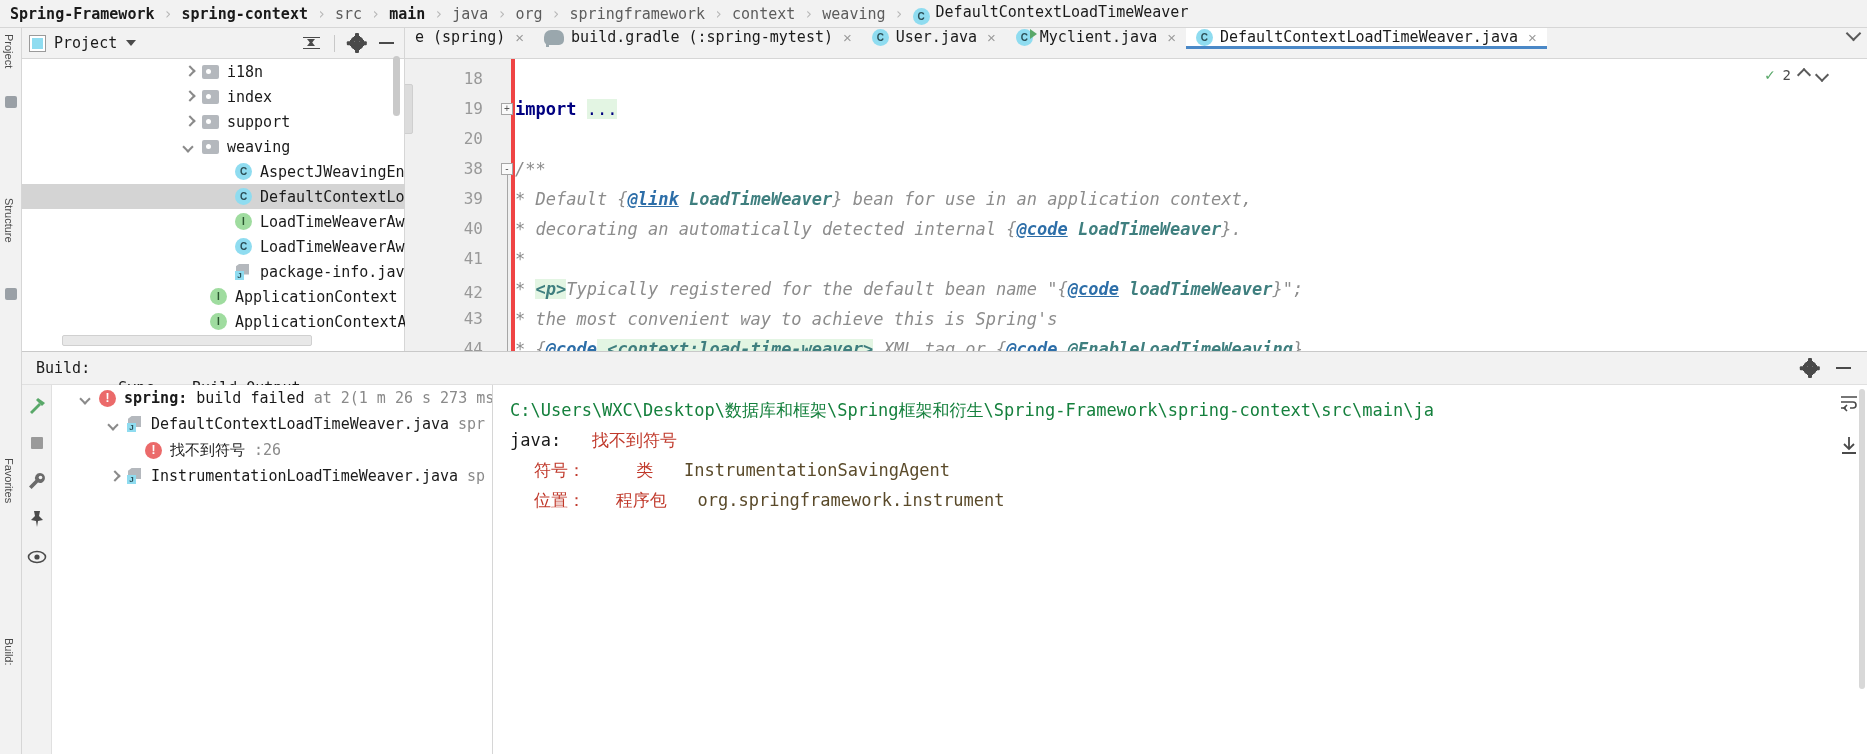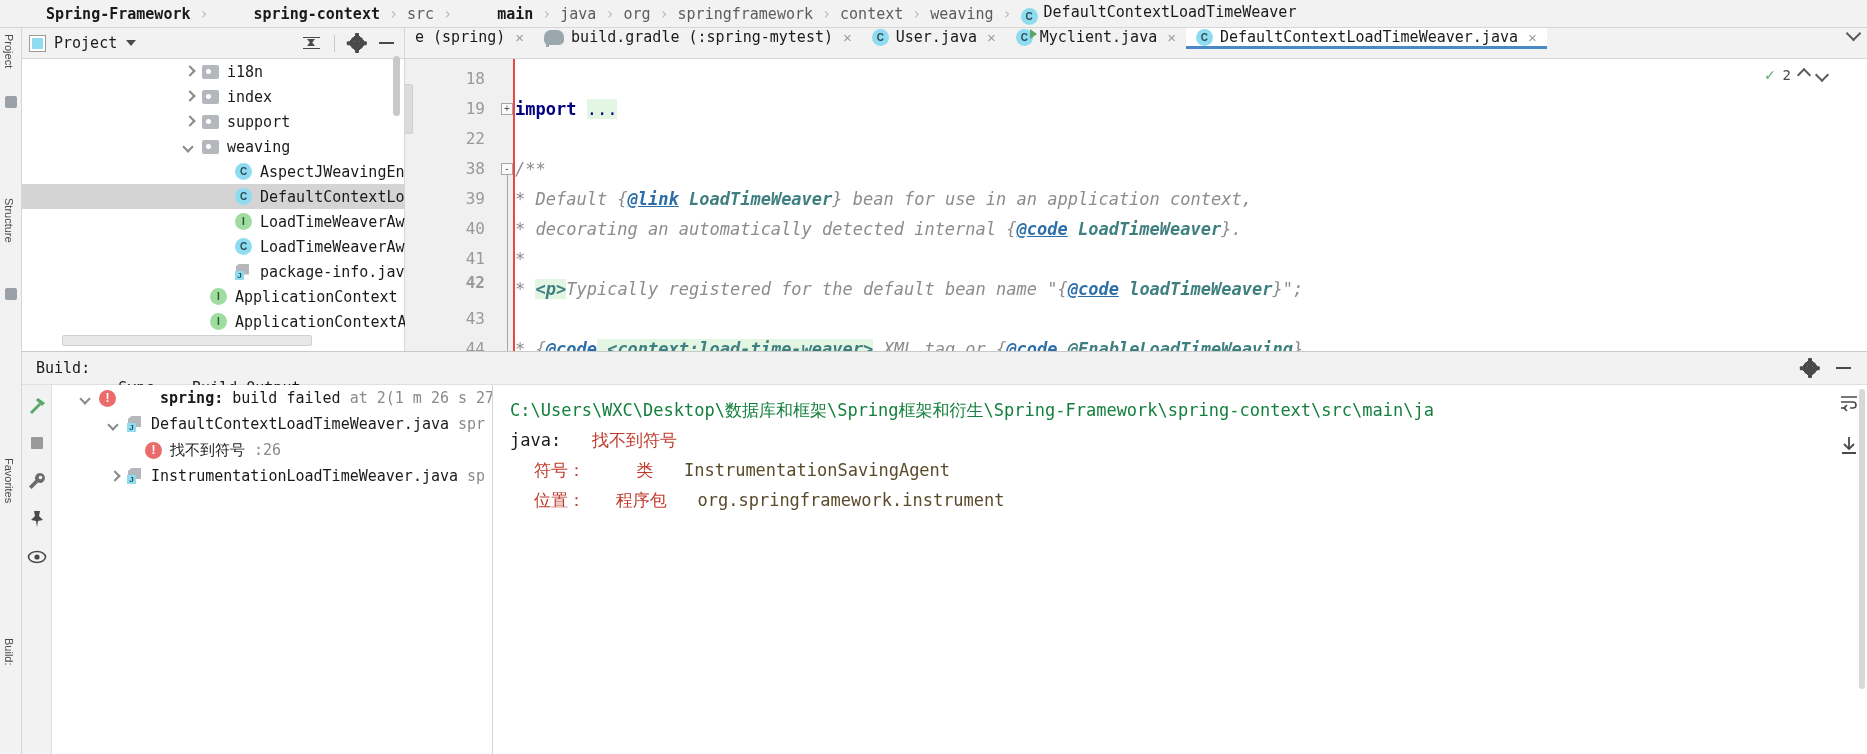--- a/index.html
+++ b/index.html
@@ -192,21 +192,21 @@
   }
   .check{color:#59a869;font-size:16px;font-weight:bold;}
   .chev-sm{
     width:8px;height:8px;border-right:2px solid #5a5a5a;border-bottom:2px solid #5a5a5a;
   }
   .chev-up{transform:rotate(-135deg);}
   .chev-dn{transform:rotate(45deg);}
 
   .gutter{
     position:absolute;left:0;top:0;width:110px;height:292px;background:#f0f0f0;
-    border-right:2px solid #ef4444;box-sizing:border-box;
+    border-right:4px solid #ef4444;box-sizing:border-box;
   }
   .gutter-scroll{
     position:absolute;left:-2px;top:25px;width:10px;height:50px;
     background:#dcdcdc;border:1px solid #cfcfcf;border-radius:2px;box-sizing:border-box;
   }
   .codearea{position:absolute;left:110px;top:0;width:1352px;height:292px;}
   .cline{
     position:absolute;left:0;height:30px;line-height:30px;white-space:nowrap;
     font-size:17px;font-family:"DejaVu Sans Mono","Liberation Mono",monospace;
   }
@@ -277,21 +277,21 @@
   }
   .javaico::before{
     content:"";position:absolute;left:1px;top:0;width:13px;height:11px;
     background:#b4b8bd;clip-path:polygon(0 25%,28% 0,100% 0,100% 100%,0 100%);
   }
   .javaico::after{
     content:"J";position:absolute;left:0;bottom:0;width:9px;height:9px;
     background:#8fdcf0;color:#2b4f57;font-size:8px;line-height:9px;text-align:center;
     font-family:"Liberation Sans",sans-serif;font-weight:bold;
   }
-  .bold{font-weight:bold;margin-left:36px;}
+  .bold{font-weight:bold;}
   .muted{color:#8a8a8a;}
 
   .build-out{
     position:absolute;left:472px;top:33px;width:1373px;height:370px;
     background:#ffffff;overflow:hidden;box-sizing:border-box;padding:10px 0 0 16px;
   }
   .oline{
     font-size:17px;line-height:30px;white-space:nowrap;
     font-family:"DejaVu Sans Mono","Liberation Mono",monospace;color:#1a1a1a;
   }
@@ -449,26 +449,26 @@
       <span class="check">✓</span>
       <span>2</span>
       <span class="chev-sm chev-up"></span>
       <span class="chev-sm chev-dn"></span>
     </div>
 
     <div class="gutter">
       <div class="gutter-scroll"></div>
       <div class="lnum" style="top:5px;">18</div>
       <div class="lnum" style="top:35px;">19</div>
-      <div class="lnum" style="top:65px;">22</div>
+      <div class="lnum" style="top:65px;">20</div>
       <div class="lnum" style="top:95px;">38</div>
       <div class="lnum" style="top:125px;">39</div>
       <div class="lnum" style="top:155px;">40</div>
       <div class="lnum" style="top:185px;">41</div>
-      <div class="lnum" style="top:209px;font-weight:bold;">42</div>
+      <div class="lnum" style="top:219px;">42</div>
       <div class="lnum" style="top:245px;">43</div>
       <div class="lnum" style="top:275px;">44</div>
       <div class="fold" style="left:96px;top:44px;">+</div>
       <div class="fold" style="left:96px;top:104px;">-</div>
       <div class="foldline" style="left:101.5px;top:116px;height:176px;"></div>
     </div>
 
     <div class="codearea">
       <div class="cline" style="top:5px;"></div>
 
@@ -491,20 +491,23 @@
       </div>
 
       <div class="cline" style="top:185px;">
         <span class="cmt"> *</span>
       </div>
 
       <div class="cline" style="top:215px;">
         <span class="cmt"> * </span><span class="hl tag">&lt;p&gt;</span><span class="cmt">Typically registered for the default bean name "{</span><span class="link">@code</span><span class="tag"> loadTimeWeaver</span><span class="cmt">}";</span>
       </div>
 
+      <div class="cline" style="top:245px;">
+        <span class="cmt"> * the most convenient way to achieve this is Spring's</span>
+      </div>
 
       <div class="cline" style="top:275px;">
         <span class="cmt"> * {</span><span class="link">@code</span><span class="hl tag"> &lt;context:load-time-weaver&gt;</span><span class="cmt"> XML tag or {</span><span class="link">@code</span><span class="tag"> @EnableLoadTimeWeaving</span><span class="cmt">}</span>
       </div>
     </div>
   </div>
 
   <div class="buildpanel">
     <div class="build-header">
       <span class="build-label">Build:</span>

